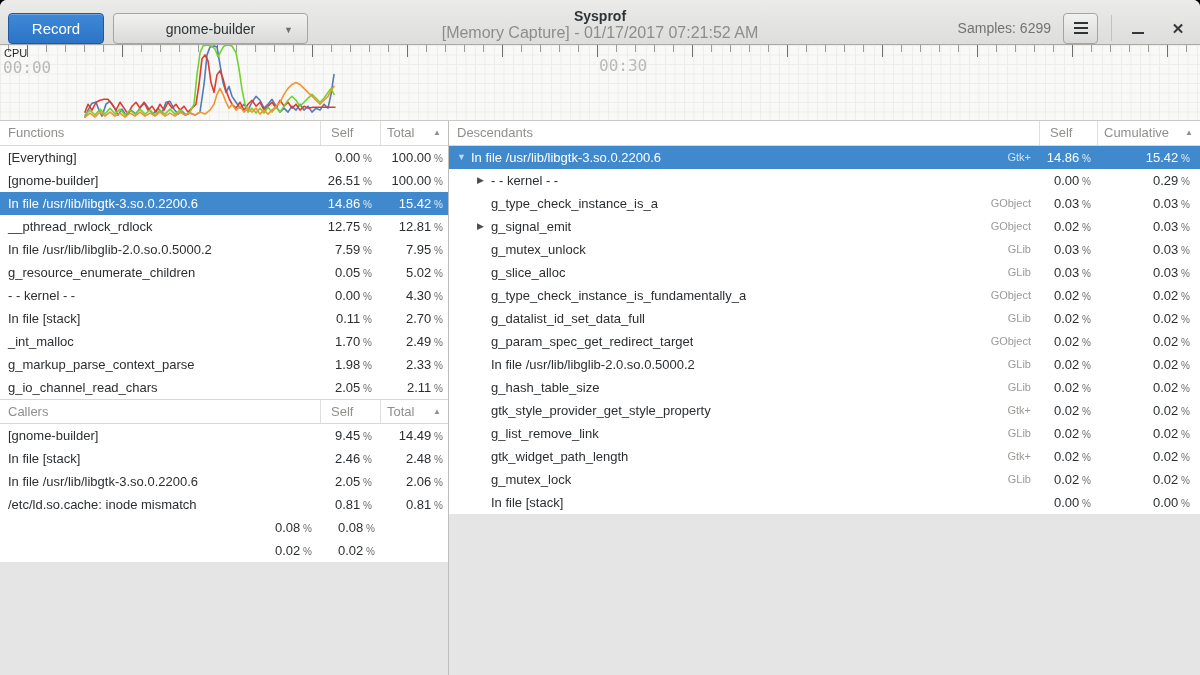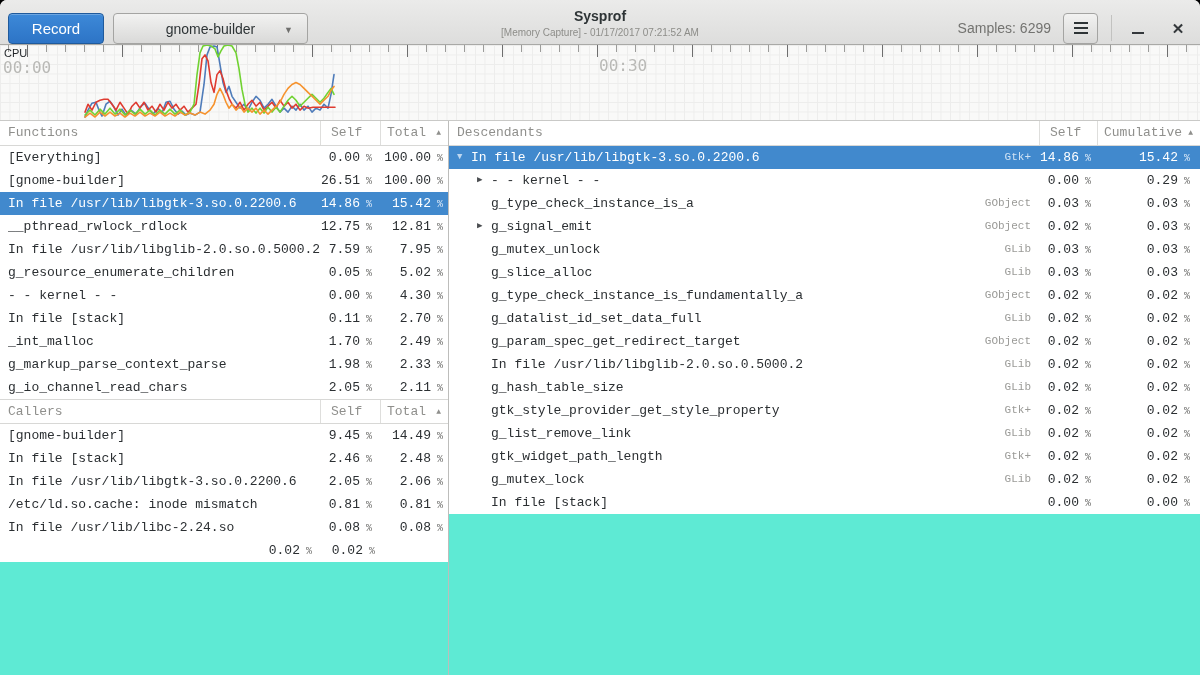--- a/index.html
+++ b/index.html
@@ -18,21 +18,21 @@
                 box-shadow:inset 0 1px 0 rgba(255,255,255,.25); }
   .proc-combo { margin-left:9px; width:195px; height:31px; color:#2e3436;
                 background:linear-gradient(#f2f2f1,#d9d9d8); border:1px solid #a4a4a2;
                 display:flex; align-items:center; justify-content:center; position:relative;
                 font-size:14px; }
   .combo-arrow { position:absolute; right:14px; top:11px; font-size:9px; color:#6f6f6d; }
   .titles { position:absolute; left:0; right:0; top:0; height:48px; display:flex;
             flex-direction:column; align-items:center; justify-content:center;
             pointer-events:none; }
   .title { font-size:14px; font-weight:bold; color:#2e3436; line-height:17px; }
-  .subtitle { font-size:10px; color:#8d8d89; line-height:15px; }
+  .subtitle { font-size:16px; color:#8d8d89; line-height:15px; }
   .hb-right { margin-left:auto; display:flex; align-items:center; }
   .samples { font-size:14px; color:#737370; margin-right:12px; }
   .menu-btn { width:35px; height:31px; background:linear-gradient(#f2f2f1,#d9d9d8);
               border:1px solid #a4a4a2; border-radius:4px; display:flex;
               align-items:center; justify-content:center; cursor:pointer; }
   .hamburger { width:14px; height:2px; background:#2e3436;
                box-shadow:0 5px 0 #2e3436, 0 -5px 0 #2e3436; }
   .hb-sep { width:1px; height:26px; background:#c2c2c0; margin:0 10px 0 13px; }
   .win-btn { width:32px; height:32px; background:transparent; border:none; cursor:pointer;
              display:flex; align-items:center; justify-content:center; color:#34383b; }
@@ -51,21 +51,21 @@
            background-size:95px 12px, 19px 7px; background-repeat:repeat-x;
            background-position:27px 0, 8px 0; }
   .graph-label { position:absolute; left:4px; top:2px; font-size:11px; color:#1f2326; }
   .time-label { position:absolute; font-size:16px; color:#b9b9b6;
                 font-family:"DejaVu Sans Mono", monospace; }
   .time-label.t0  { left:3px;  top:13px; }
   .time-label.t30 { left:599px; top:11px; }
   .graph svg { position:absolute; left:0; top:0; width:100%; height:100%; }
 
   
-  .main { flex:1; display:flex; background:#5eead4; min-height:0;font-family:Liberation Mono, monospace; }
+  .main { flex:1; display:flex; background:#e5e5e5; min-height:0; }
   .left-pane { width:448px; flex:0 0 448px; }
   .divider { width:1px; flex:0 0 1px; background:#bdbdbb; }
   .right-pane { flex:1; min-width:0; }
 
   .thead { height:25px; display:grid; border-bottom:1px solid #d8d8d6;
            background:#fff; color:#8f8f8c; font-size:13px; line-height:24px; }
   .thead.bordered { border-top:1px solid #d8d8d6; height:25px; line-height:23px; }
   .grid-l { grid-template-columns:1fr 60px 68px; }
   .grid-r { grid-template-columns:1fr 58px 103px; }
   .th { overflow:hidden; white-space:nowrap; }
@@ -230,21 +230,20 @@
       <span class="cell name">In file /usr/lib/libgtk-3.so.0.2200.6</span>
       <span class="cell val">2.05<span class="pct"> %</span></span>
       <span class="cell val last">2.06<span class="pct"> %</span></span>
     </div>
     <div class="trow grid-l">
       <span class="cell name">/etc/ld.so.cache: inode mismatch</span>
       <span class="cell val">0.81<span class="pct"> %</span></span>
       <span class="cell val last">0.81<span class="pct"> %</span></span>
     </div>
     <div class="trow grid-l">
-      <span class="cell name">In file /usr/lib/libc-2.24.so</span>
       <span class="cell val">0.08<span class="pct"> %</span></span>
       <span class="cell val last">0.08<span class="pct"> %</span></span>
     </div>
     <div class="trow grid-l">
       <span class="cell val">0.02<span class="pct"> %</span></span>
       <span class="cell val last">0.02<span class="pct"> %</span></span>
     </div>
         </div>
     </div>
 

